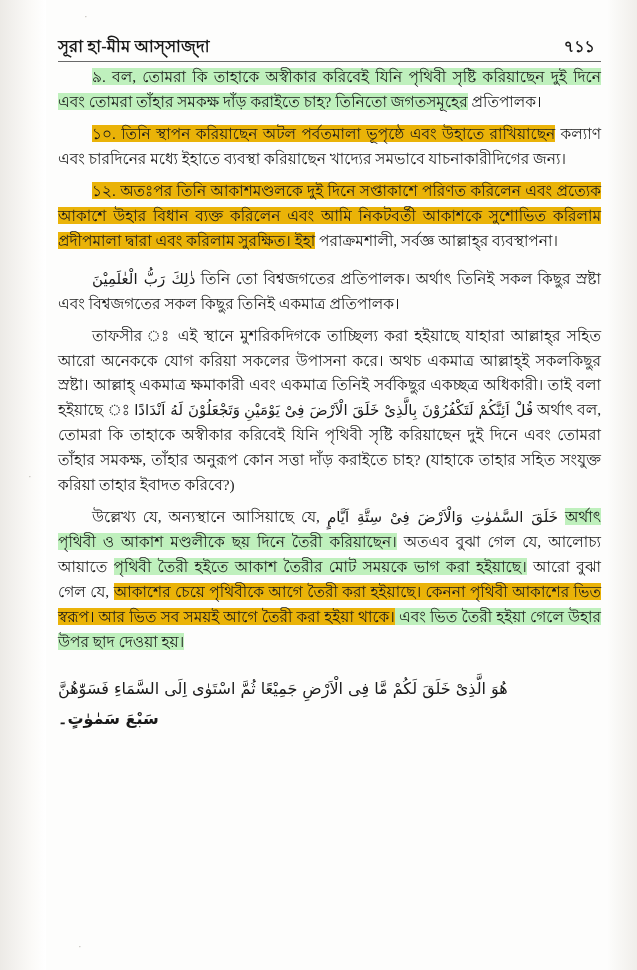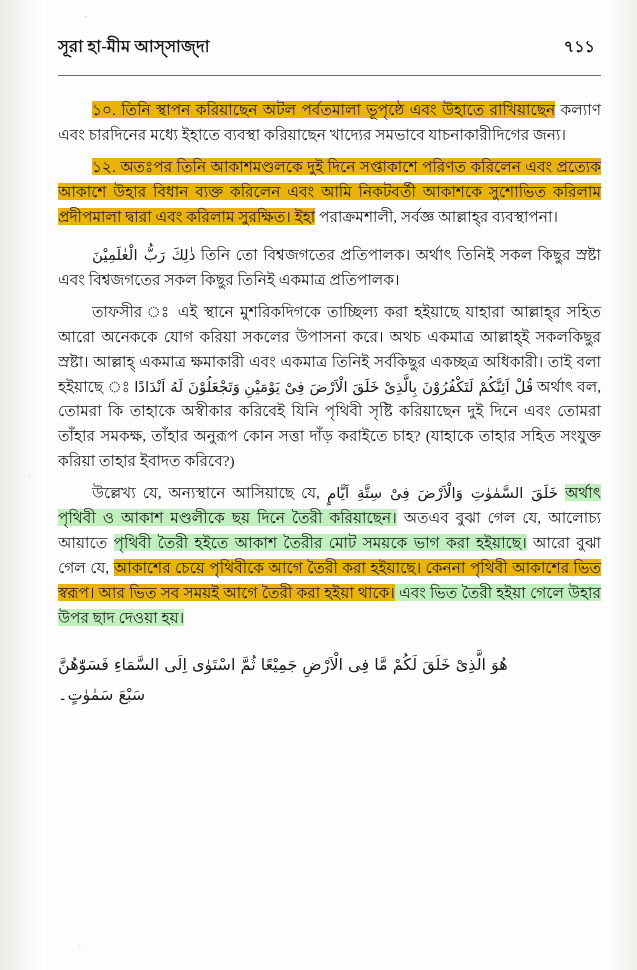--- a/index.html
+++ b/index.html
@@ -45,22 +45,22 @@
     left: 58px;
     right: 36px;
     top: 34px;
   }
 
   .header-row {
     display: flex;
     justify-content: space-between;
     align-items: center;
     border-bottom: 1px solid #6a6a6a;
-    padding-bottom: 14px;
-    margin-bottom: 22px;
+    padding-bottom: 0;
+    margin-bottom: 3px;
   }
   .header-title {
     font-size: 16.5px;
     font-weight: bold;
     letter-spacing: 0.2px;
   }
   .header-page {
     font-size: 16px;
     font-weight: bold;
     padding-right: 6px;
@@ -100,20 +100,21 @@
   .arabic-block {
     text-align: left;
     direction: rtl;
     font-family: "DejaVu Sans", sans-serif;
     font-size: 16px;
     line-height: 1.9;
     margin-top: 6px;
   }
   .arabic-block .line2 {
     display: block;
+    font-weight: bold;
   }
 
   .tafsir-lead {
     text-indent: 34px;
   }
 
   .spacer-sm { height: 6px; }
 
   .marks {
     position: absolute;
@@ -140,20 +141,25 @@
   <span class="marks mark-bl">·</span>
   <span class="marks mark-br">·</span>
 
   <div class="content">
 
     <div class="header-row">
       <div class="header-title">সূরা হা-মীম আস্‌সাজ্‌দা</div>
       <div class="header-page">৭১১</div>
     </div>
 
+    <div class="blk">
+      <p class="indent">
+        <span class="hl-green">৯. বল, তোমরা কি তাহাকে অস্বীকার করিবেই যিনি পৃথিবী সৃষ্টি করিয়াছেন দুই দিনে এবং তোমরা তাঁহার সমকক্ষ দাঁড় করাইতে চাহ? তিনিতো জগতসমূহের</span><span> প্রতিপালক।</span>
+      </p>
+    </div>
 
     <div class="blk">
       <p class="indent">
         <span class="hl-pink">১০. তিনি স্থাপন করিয়াছেন অটল পর্বতমালা ভূপৃষ্ঠে এবং উহাতে রাখিয়াছেন</span><span> কল্যাণ এবং চারদিনের মধ্যে ইহাতে ব্যবস্থা করিয়াছেন খাদ্যের সমভাবে যাচনাকারীদিগের জন্য।</span>
       </p>
     </div>
 
 
     <div class="blk">
       <p class="indent">

